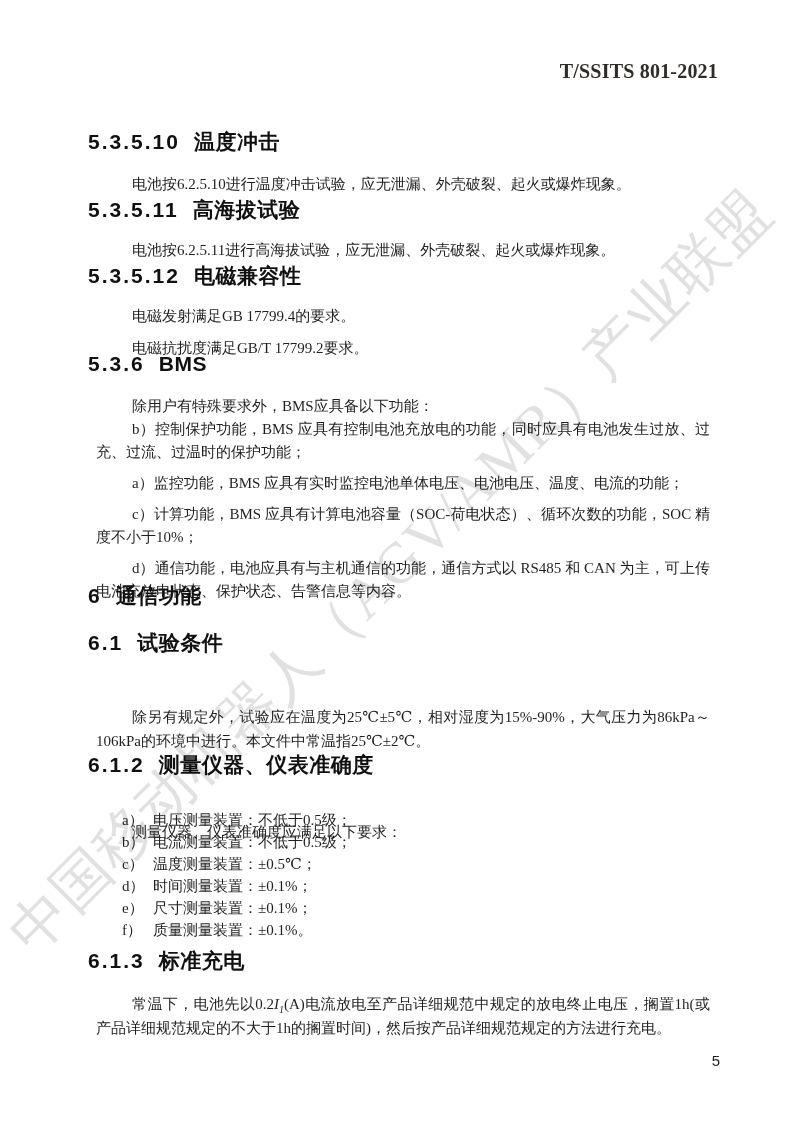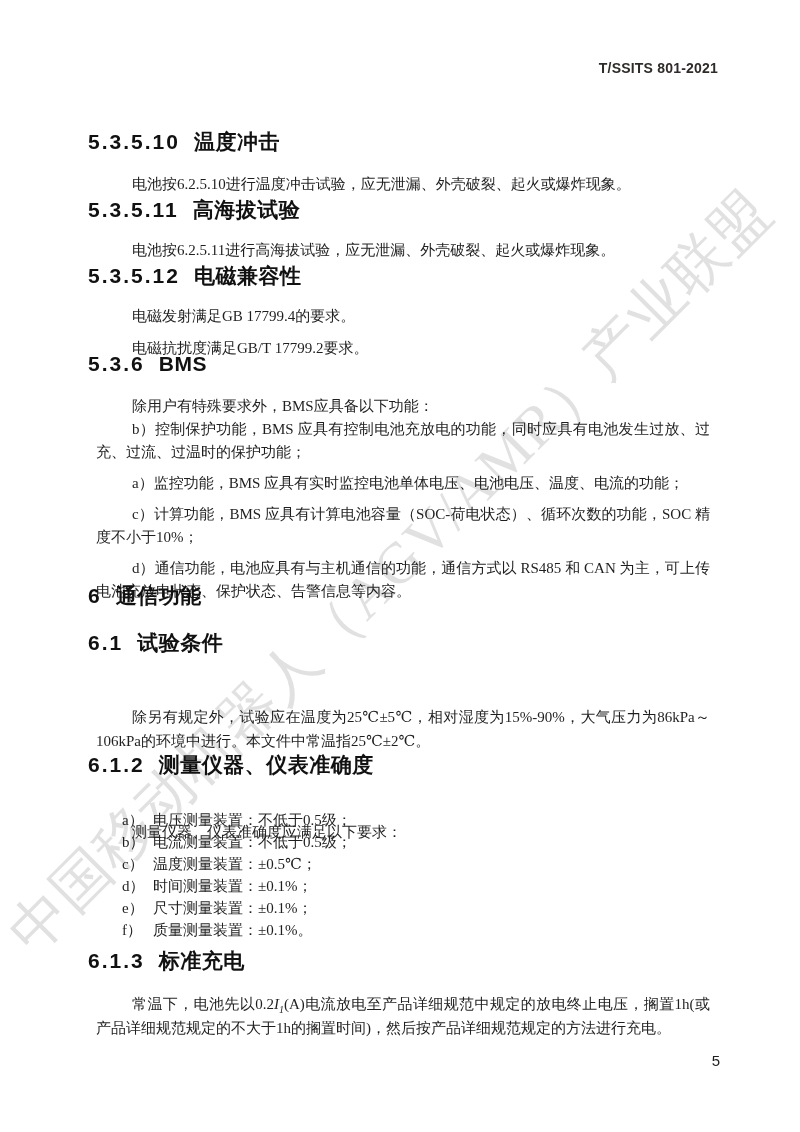--- a/index.html
+++ b/index.html
@@ -20,22 +20,22 @@
     letter-spacing:1px;
     color:#e1e1e1;
     white-space:nowrap;
     font-family:"Liberation Serif","DejaVu Serif",serif;
     z-index:0;
     user-select:none;
   }
   .content{position:absolute;left:0;top:0;right:0;bottom:0;z-index:1;}
   .doc-number{
     position:absolute;top:60px;right:82px;
-    font-family:Liberation Sans, sans-serif;
-    font-weight:600;font-size:14px;letter-spacing:0.2px;
+    font-family:Liberation Serif, serif;
+    font-weight:600;font-size:20px;letter-spacing:0.2px;
     color:#2f2b29;
   }
   .block{position:absolute;left:88px;width:630px;font-size:15px;line-height:24px;}
   .heading{
     font-family:"Liberation Sans","DejaVu Sans",sans-serif;
     font-weight:bold;font-size:21px;line-height:20px;color:#111111;
   }
   .sec-num{letter-spacing:2px;margin-right:14px;}
   .sec-title{letter-spacing:0.5px;}
   p.para{margin:8px;text-indent:36px;text-align:justify;}

